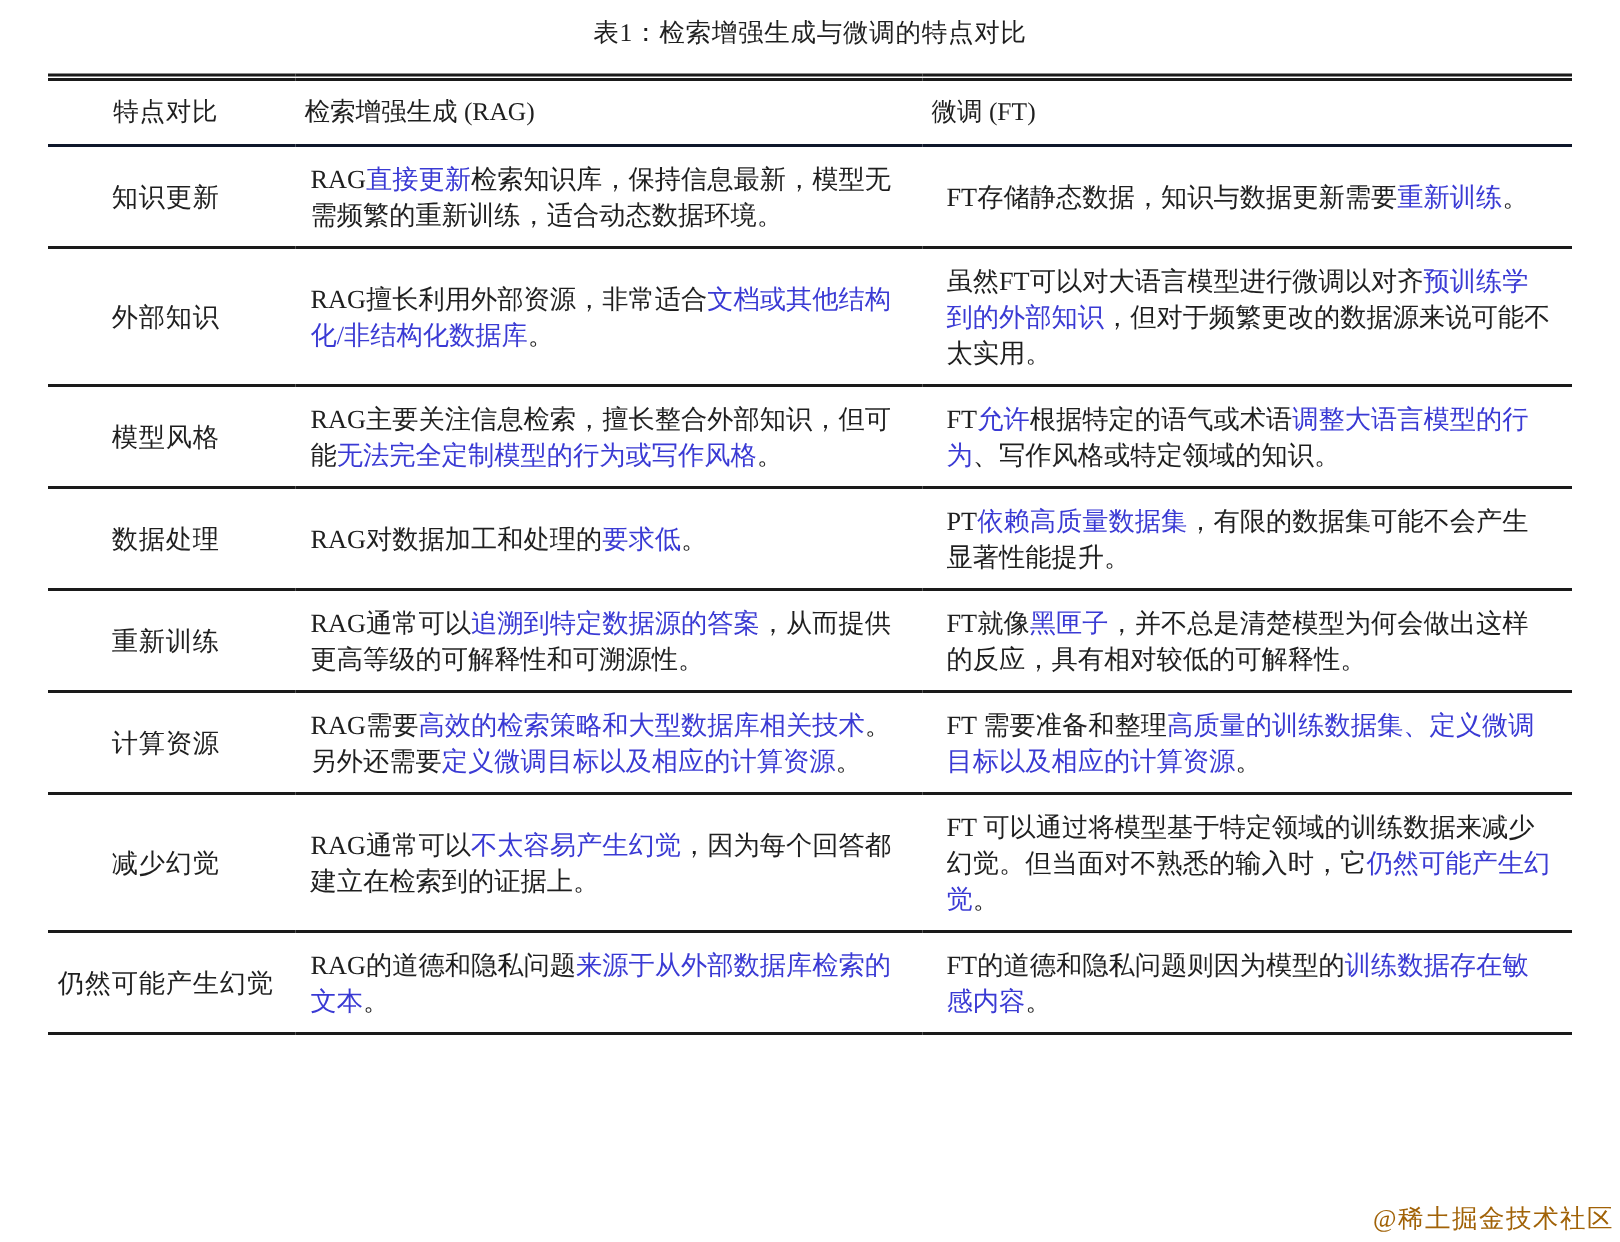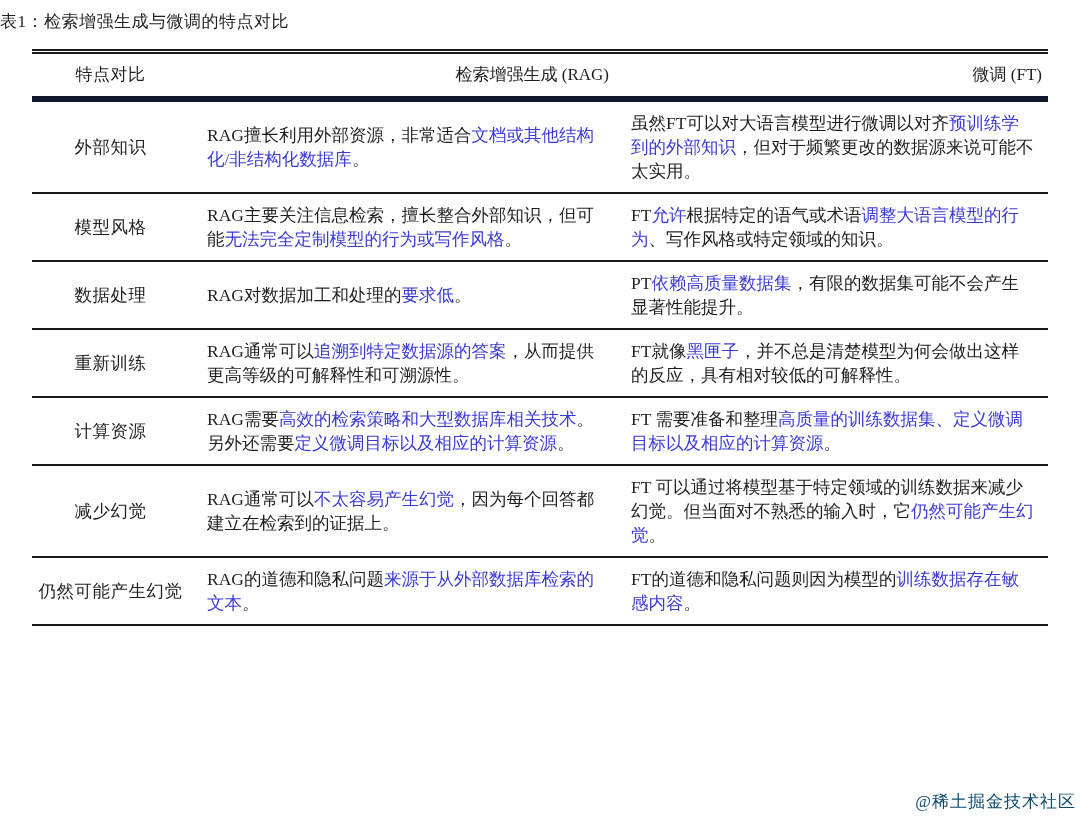--- a/index.html
+++ b/index.html
@@ -6,64 +6,65 @@
   .page{
     position:relative;
     width:1080px;height:828px;
     background:#ffffff;
     font-family:"Liberation Serif","DejaVu Serif",serif;
     color:#1f1f1f;
     overflow:hidden;
     box-sizing:border-box;
   }
   .caption{
+    text-align:center;
     font-size:17px;
     padding-top:10px;
     letter-spacing:0.5px;
   }
   table.cmp{
     border-collapse:collapse;
     table-layout:fixed;
     width:1016px;
     margin:16px auto 0 auto;
     font-size:17.5px;
   }
   table.cmp thead tr{
     border-top:5px double #1a1a1a;
-    border-bottom:6px solid #0f172a;
+    border-bottom:2px solid #0f172a;
   }
   table.cmp tbody tr{
     border-bottom:2px solid #1a1a1a;
   }
   th,td{
     vertical-align:middle;
     line-height:24px;
     padding:9px 6px;
     font-weight:normal;
   }
   th{font-size:17px;}
   col.c-feature{width:165px;}
   col.c-rag{width:418px;}
   col.c-ft{width:433px;}
   .feature{
     text-align:center;
     padding-left:2px;padding-right:10px;
     letter-spacing:0.5px;
   }
-  th.h-rag,th.h-ft{text-align:right;}
+  th.h-rag,th.h-ft{text-align:left;}
   td.cell{
     text-align:left;
     padding-left:10px;padding-right:14px;
   }
   td.cell-ft{padding-left:16px;}
   .hl{color:#3a3ad4;}
   .watermark{
     position:absolute;
-    right:4px;bottom:15px;
-    color:#0c4a6e;
+    right:4px;bottom:4px;
+    color:#a16207;
     font-size:17px;
     letter-spacing:1px;
     background:transparent;
     text-align:right;
   }
 </style>
 </head>
 <body>
 
 <div class="page">
@@ -76,20 +77,25 @@
       <col class="c-ft">
     </colgroup>
     <thead>
       <tr>
         <th class="feature">特点对比</th>
         <th class="h-rag">检索增强生成 (RAG)</th>
         <th class="h-ft">微调 (FT)</th>
       </tr>
     </thead>
     <tbody id="table-body">
+        <tr>
+          <td class="feature">知识更新</td>
+          <td class="cell"><span>RAG</span><span class="hl">直接更新</span><span>检索知识库，保持信息最新，模型无需频繁的重新训练，适合动态数据环境。</span></td>
+          <td class="cell cell-ft"><span>FT存储静态数据，知识与数据更新需要</span><span class="hl">重新训练</span><span>。</span></td>
+        </tr>
         <tr>
           <td class="feature">外部知识</td>
           <td class="cell"><span>RAG擅长利用外部资源，非常适合</span><span class="hl">文档或其他结构化/非结构化数据库</span><span>。</span></td>
           <td class="cell cell-ft"><span>虽然FT可以对大语言模型进行微调以对齐</span><span class="hl">预训练学到的外部知识</span><span>，但对于频繁更改的数据源来说可能不太实用。</span></td>
         </tr>
         <tr>
           <td class="feature">模型风格</td>
           <td class="cell"><span>RAG主要关注信息检索，擅长整合外部知识，但可能</span><span class="hl">无法完全定制模型的行为或写作风格</span><span>。</span></td>
           <td class="cell cell-ft"><span>FT</span><span class="hl">允许</span><span>根据特定的语气或术语</span><span class="hl">调整大语言模型的行为</span><span>、写作风格或特定领域的知识。</span></td>
         </tr>

